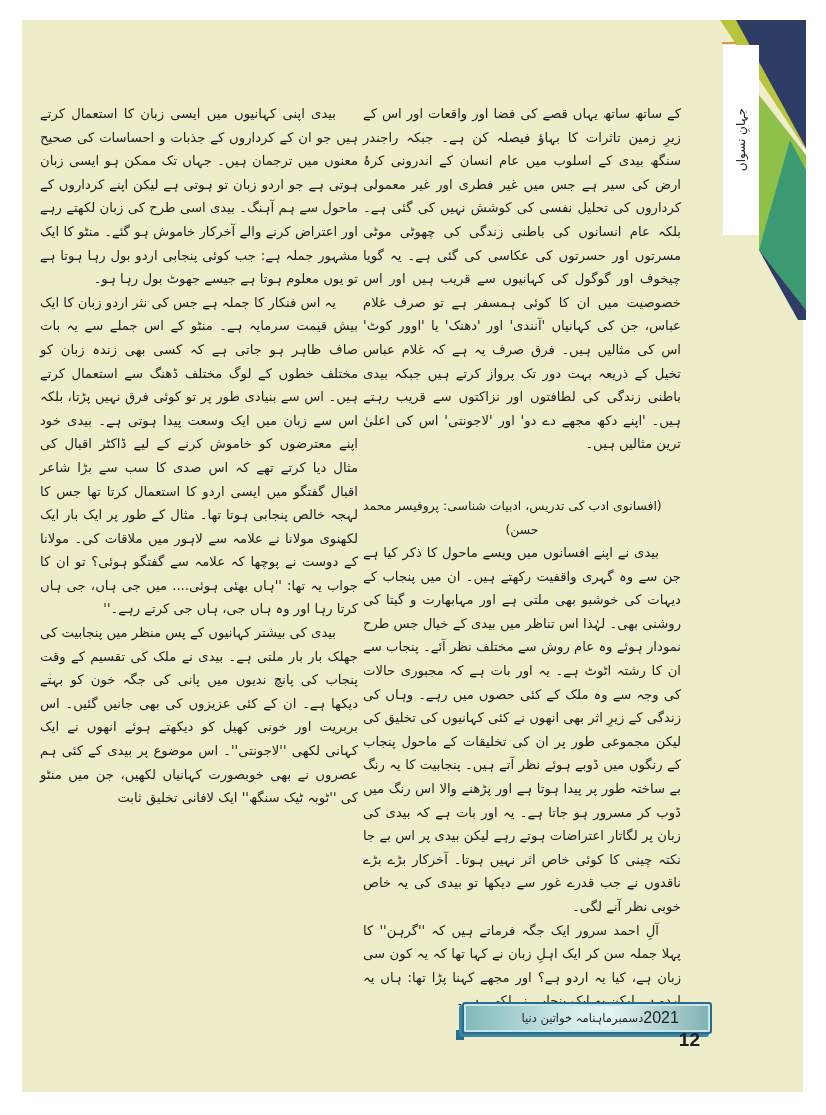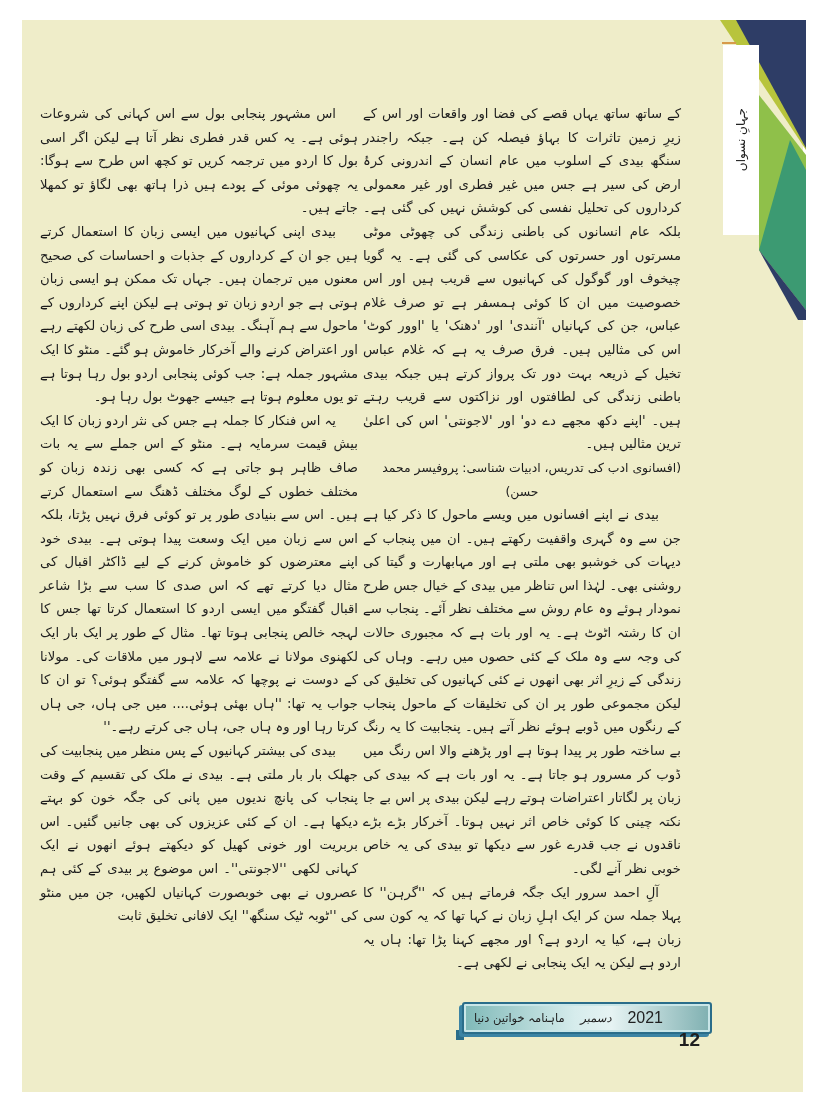--- a/index.html
+++ b/index.html
@@ -14,43 +14,43 @@
   .col {
     position: absolute; top: 102px; width: 318px;
     direction: rtl; text-align: justify; text-align-last: right;
     font-family: "DejaVu Sans", sans-serif; font-size: 13.2px; line-height: 23.6px;
     color: #1d1d1d;
   }
   .col.left { left: 40px; }
   .col.right { left: 363px; }
   .col p { margin: 0; text-indent: 22px; }
   .col p.noindent { text-indent: 0; }
-  .col p.credit { text-align: right; text-align-last: center; text-indent: 0; font-size: 12.4px; }
+  .col p.credit { text-align: left; text-align-last: center; text-indent: 0; font-size: 12.4px; margin-top: 38px; }
 
   .deco { position: absolute; left: 700px; top: 20px; width: 106px; height: 300px; }
   .side-tab {
     position: absolute; left: 723px; top: 45px; width: 36px; height: 190px; background: #ffffff;
     display: flex; align-items: center; justify-content: center;
   }
   .side-tab span {
     writing-mode: vertical-rl; transform: rotate(180deg);
     direction: rtl; font-size: 12px; color: #222; white-space: nowrap;
   }
   .orange-tick { position: absolute; left: 722px; top: 42px; width: 14px; height: 2px; background: #d79a4a; }
 
   .footer {
     position: absolute; left: 462px; top: 1002px; width: 250px; height: 32px;
     background: linear-gradient(90deg, #7fb9b8 0%, #d6ecec 45%, #e6f3f3 60%, #7fb0b1 100%);
     border: 2px solid #2a6d8a; border-radius: 3px;
     box-shadow: 0 0 0 2px #c9e6e8 inset, -3px 3px 0 #3c84a4;
-    display: flex; align-items: center; justify-content: space-between;
+    display: flex; align-items: center; justify-content: flex-end;
     padding: 0 10px; box-sizing: border-box;
   }
   .footer .mag { direction: rtl; font-size: 11.5px; color: #1f1f1f; }
-  .footer .month { direction: rtl; font-size: 11.5px; color: #1f1f1f; font-style: italic; }
+  .footer .month { direction: rtl; font-size: 11.5px; color: #1f1f1f; }
   .footer .year { font-family: "Liberation Sans", sans-serif; font-weight: normal; font-size: 16px; color: #1f1f1f; }
   .footer .pnum { font-family: "Liberation Sans", sans-serif; font-weight: bold; font-size: 19px; color: #1f1f1f; margin-top: 43px; }
   .footer-accent { position: absolute; left: 456px; top: 1030px; width: 8px; height: 10px; background: #2a6d8a; }
 </style>
 </head>
 <body>
 
 <div class="page"></div>
 
 <svg class="deco" viewBox="0 0 106 300" preserveAspectRatio="none">
@@ -66,21 +66,20 @@
 </div>
 
 <div class="col right">
   <p class="noindent">کے ساتھ ساتھ یہاں قصے کی فضا اور واقعات اور اس کے زیرِ زمین تاثرات کا بہاؤ فیصلہ کن ہے۔ جبکہ راجندر سنگھ بیدی کے اسلوب میں عام انسان کے اندرونی کرۂ ارض کی سیر ہے جس میں غیر فطری اور غیر معمولی کرداروں کی تحلیل نفسی کی کوشش نہیں کی گئی ہے۔ بلکہ عام انسانوں کی باطنی زندگی کی چھوٹی موٹی مسرتوں اور حسرتوں کی عکاسی کی گئی ہے۔ یہ گویا چیخوف اور گوگول کی کہانیوں سے قریب ہیں اور اس خصوصیت میں ان کا کوئی ہمسفر ہے تو صرف غلام عباس، جن کی کہانیاں 'آنندی' اور 'دھنک' یا 'اوور کوٹ' اس کی مثالیں ہیں۔ فرق صرف یہ ہے کہ غلام عباس تخیل کے ذریعہ بہت دور تک پرواز کرتے ہیں جبکہ بیدی باطنی زندگی کی لطافتوں اور نزاکتوں سے قریب رہتے ہیں۔ 'اپنے دکھ مجھے دے دو' اور 'لاجونتی' اس کی اعلیٰ ترین مثالیں ہیں۔</p>
   <p class="credit">(افسانوی ادب کی تدریس، ادبیات شناسی: پروفیسر محمد حسن)</p>
   <p>بیدی نے اپنے افسانوں میں ویسے ماحول کا ذکر کیا ہے جن سے وہ گہری واقفیت رکھتے ہیں۔ ان میں پنجاب کے دیہات کی خوشبو بھی ملتی ہے اور مہابھارت و گیتا کی روشنی بھی۔ لہٰذا اس تناظر میں بیدی کے خیال جس طرح نمودار ہوئے وہ عام روش سے مختلف نظر آئے۔ پنجاب سے ان کا رشتہ اٹوٹ ہے۔ یہ اور بات ہے کہ مجبوری حالات کی وجہ سے وہ ملک کے کئی حصوں میں رہے۔ وہاں کی زندگی کے زیرِ اثر بھی انھوں نے کئی کہانیوں کی تخلیق کی لیکن مجموعی طور پر ان کی تخلیقات کے ماحول پنجاب کے رنگوں میں ڈوبے ہوئے نظر آتے ہیں۔ پنجابیت کا یہ رنگ بے ساختہ طور پر پیدا ہوتا ہے اور پڑھنے والا اس رنگ میں ڈوب کر مسرور ہو جاتا ہے۔ یہ اور بات ہے کہ بیدی کی زبان پر لگاتار اعتراضات ہوتے رہے لیکن بیدی پر اس بے جا نکتہ چینی کا کوئی خاص اثر نہیں ہوتا۔ آخرکار بڑے بڑے ناقدوں نے جب قدرے غور سے دیکھا تو بیدی کی یہ خاص خوبی نظر آنے لگی۔</p>
   <p>آلِ احمد سرور ایک جگہ فرماتے ہیں کہ ''گرہن'' کا پہلا جملہ سن کر ایک اہلِ زبان نے کہا تھا کہ یہ کون سی زبان ہے، کیا یہ اردو ہے؟ اور مجھے کہنا پڑا تھا: ہاں یہ اردو ہے لیکن یہ ایک پنجابی نے لکھی ہے۔</p>
 </div>
 
 <div class="col left">
-  <p>اس مشہور پنجابی بول سے اس کہانی کی شروعات ہوئی ہے۔ یہ کس قدر فطری نظر آتا ہے لیکن اگر اسی بول کا اردو میں ترجمہ کریں تو کچھ اس طرح سے ہوگا: یہ چھوئی موئی کے پودے ہیں ذرا ہاتھ بھی لگاؤ تو کمھلا جاتے ہیں۔</p>
   <p>بیدی اپنی کہانیوں میں ایسی زبان کا استعمال کرتے ہیں جو ان کے کرداروں کے جذبات و احساسات کی صحیح معنوں میں ترجمان ہیں۔ جہاں تک ممکن ہو ایسی زبان ہوتی ہے جو اردو زبان تو ہوتی ہے لیکن اپنے کرداروں کے ماحول سے ہم آہنگ۔ بیدی اسی طرح کی زبان لکھتے رہے اور اعتراض کرنے والے آخرکار خاموش ہو گئے۔ منٹو کا ایک مشہور جملہ ہے: جب کوئی پنجابی اردو بول رہا ہوتا ہے تو یوں معلوم ہوتا ہے جیسے جھوٹ بول رہا ہو۔</p>
   <p>یہ اس فنکار کا جملہ ہے جس کی نثر اردو زبان کا ایک بیش قیمت سرمایہ ہے۔ منٹو کے اس جملے سے یہ بات صاف ظاہر ہو جاتی ہے کہ کسی بھی زندہ زبان کو مختلف خطوں کے لوگ مختلف ڈھنگ سے استعمال کرتے ہیں۔ اس سے بنیادی طور پر تو کوئی فرق نہیں پڑتا، بلکہ اس سے زبان میں ایک وسعت پیدا ہوتی ہے۔ بیدی خود اپنے معترضوں کو خاموش کرنے کے لیے ڈاکٹر اقبال کی مثال دیا کرتے تھے کہ اس صدی کا سب سے بڑا شاعر اقبال گفتگو میں ایسی اردو کا استعمال کرتا تھا جس کا لہجہ خالص پنجابی ہوتا تھا۔ مثال کے طور پر ایک بار ایک لکھنوی مولانا نے علامہ سے لاہور میں ملاقات کی۔ مولانا کے دوست نے پوچھا کہ علامہ سے گفتگو ہوئی؟ تو ان کا جواب یہ تھا: ''ہاں بھئی ہوئی.... میں جی ہاں، جی ہاں کرتا رہا اور وہ ہاں جی، ہاں جی کرتے رہے۔''</p>
   <p>بیدی کی بیشتر کہانیوں کے پس منظر میں پنجابیت کی جھلک بار بار ملتی ہے۔ بیدی نے ملک کی تقسیم کے وقت پنجاب کی پانچ ندیوں میں پانی کی جگہ خون کو بہتے دیکھا ہے۔ ان کے کئی عزیزوں کی بھی جانیں گئیں۔ اس بربریت اور خونی کھیل کو دیکھتے ہوئے انھوں نے ایک کہانی لکھی ''لاجونتی''۔ اس موضوع پر بیدی کے کئی ہم عصروں نے بھی خوبصورت کہانیاں لکھیں، جن میں منٹو کی ''ٹوبہ ٹیک سنگھ'' ایک لافانی تخلیق ثابت</p>
 </div>
 
 <div class="footer-accent"></div>
 <div class="footer">
   <span class="mag">ماہنامہ خواتین دنیا</span>
   <span class="month">دسمبر</span>
   <span class="year">2021</span>

